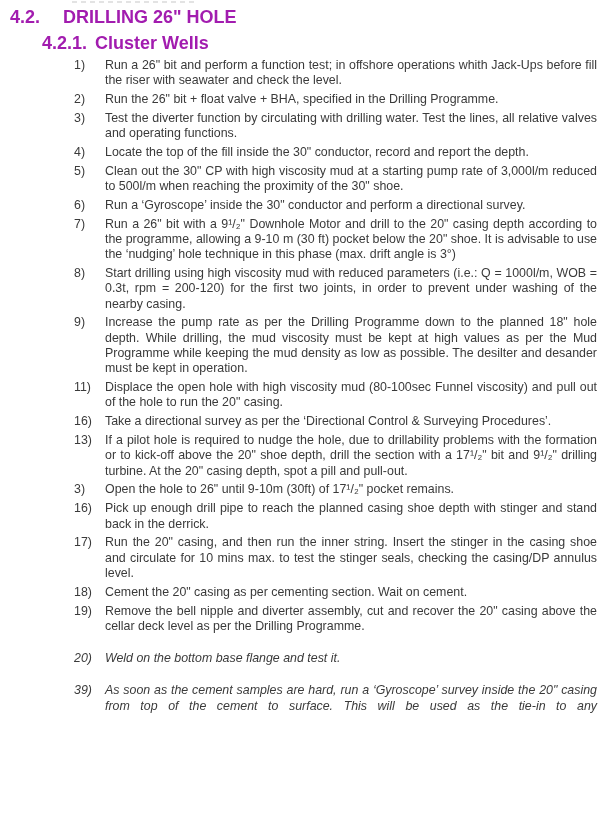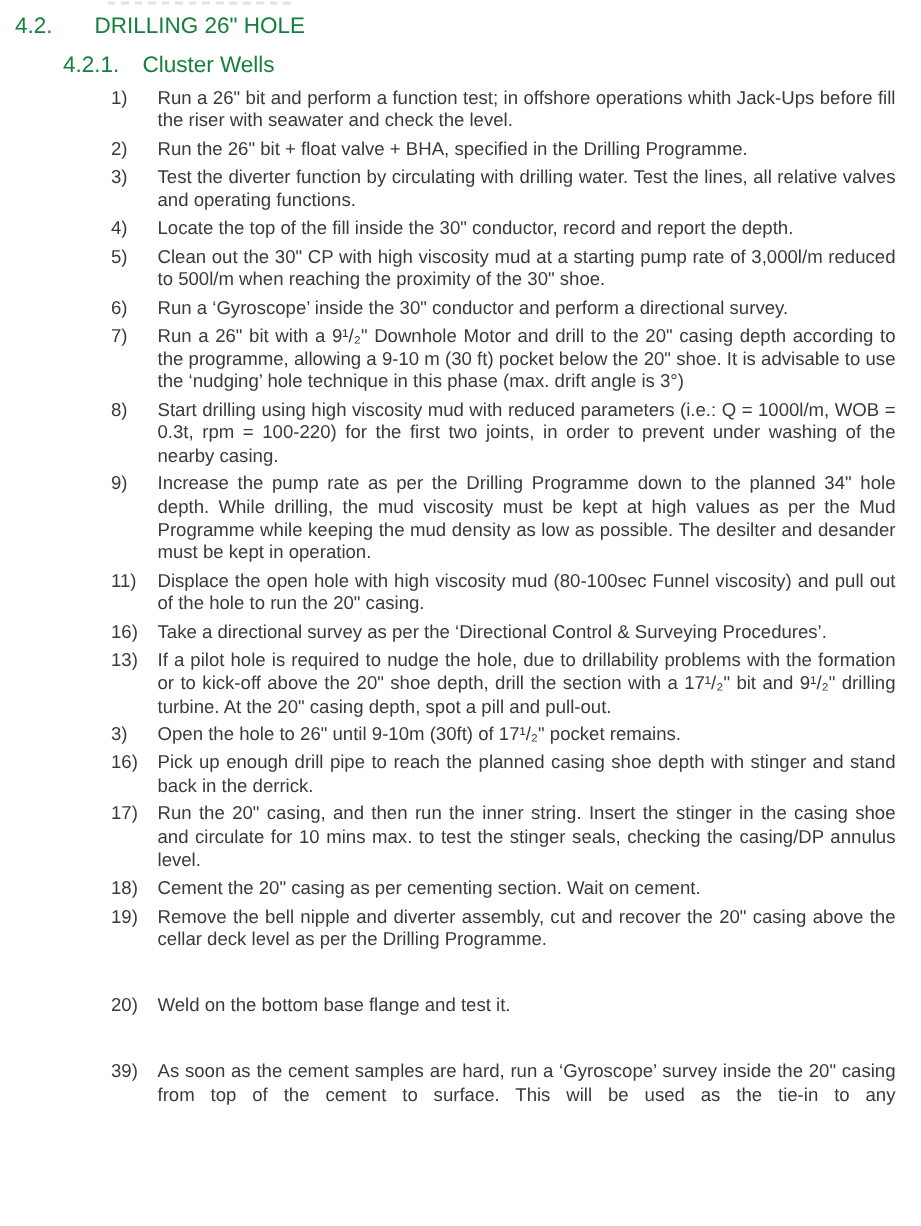--- a/index.html
+++ b/index.html
@@ -28,24 +28,24 @@
     position: absolute;
     top: 1px;
     left: 72px;
     width: 125px;
     height: 2px;
     background: repeating-linear-gradient(90deg, #dcdcdc 0 5px, transparent 5px 9px);
     opacity: 0.8;
   }
   .heading {
     display: flex;
-    font-weight: normal;
-    font-size: 15px;
+    font-weight: bold;
+    font-size: 18px;
     line-height: 15px;
-    color: #15803d;
+    color: #a21caf;
   }
   .heading .hnum {
     flex: none;
     width: 53px;
   }
   .heading.h2 {
     margin-top: 11px;
     margin-left: 32px;
   }
   ol.steps {
@@ -53,21 +53,22 @@
     margin: 7px 0 0 0;
     padding: 0;
     font-size: 12.4px;
     line-height: 15.3px;
   }
   ol.steps li.step {
     display: flex;
     margin: 0 0 3.5px 64px;
   }
   ol.steps li.step.gap-before {
-    margin-top: 29px;
+    margin-top: 17px;
+    font-style: italic;
   }
   .step .num {
     flex: none;
     width: 31px;
   }
   .step .text {
     flex: none;
     width: 492px;
     text-align: justify;
   }
@@ -122,26 +123,26 @@
     <span class="text">Run a ‘Gyroscope’ inside the 30" conductor and perform a directional survey.</span>
   </li>
 
   <li class="step">
     <span class="num">7)</span>
     <span class="text">Run a 26" bit with a 9¹/₂" Downhole Motor and drill to the 20" casing depth according to the programme, allowing a 9-10 m (30 ft) pocket below the 20" shoe. It is advisable to use the ‘nudging’ hole technique in this phase (max. drift angle is 3°)</span>
   </li>
 
   <li class="step">
     <span class="num">8)</span>
-    <span class="text">Start drilling using high viscosity mud with reduced parameters (i.e.: Q = 1000l/m, WOB = 0.3t, rpm = 100-220) for the first two joints, in order to prevent under washing of the nearby casing.</span>
+    <span class="text">Start drilling using high viscosity mud with reduced parameters (i.e.: Q = 1000l/m, WOB = 0.3t, rpm = 200-120) for the first two joints, in order to prevent under washing of the nearby casing.</span>
   </li>
 
   <li class="step">
     <span class="num">9)</span>
-    <span class="text">Increase the pump rate as per the Drilling Programme down to the planned 34" hole depth. While drilling, the mud viscosity must be kept at high values as per the Mud Programme while keeping the mud density as low as possible. The desilter and desander must be kept in operation.</span>
+    <span class="text">Increase the pump rate as per the Drilling Programme down to the planned 18" hole depth. While drilling, the mud viscosity must be kept at high values as per the Mud Programme while keeping the mud density as low as possible. The desilter and desander must be kept in operation.</span>
   </li>
 
 
   <li class="step">
     <span class="num">11)</span>
     <span class="text">Displace the open hole with high viscosity mud (80-100sec Funnel viscosity) and pull out of the hole to run the 20" casing.</span>
   </li>
 
   <li class="step">
     <span class="num">16)</span>

